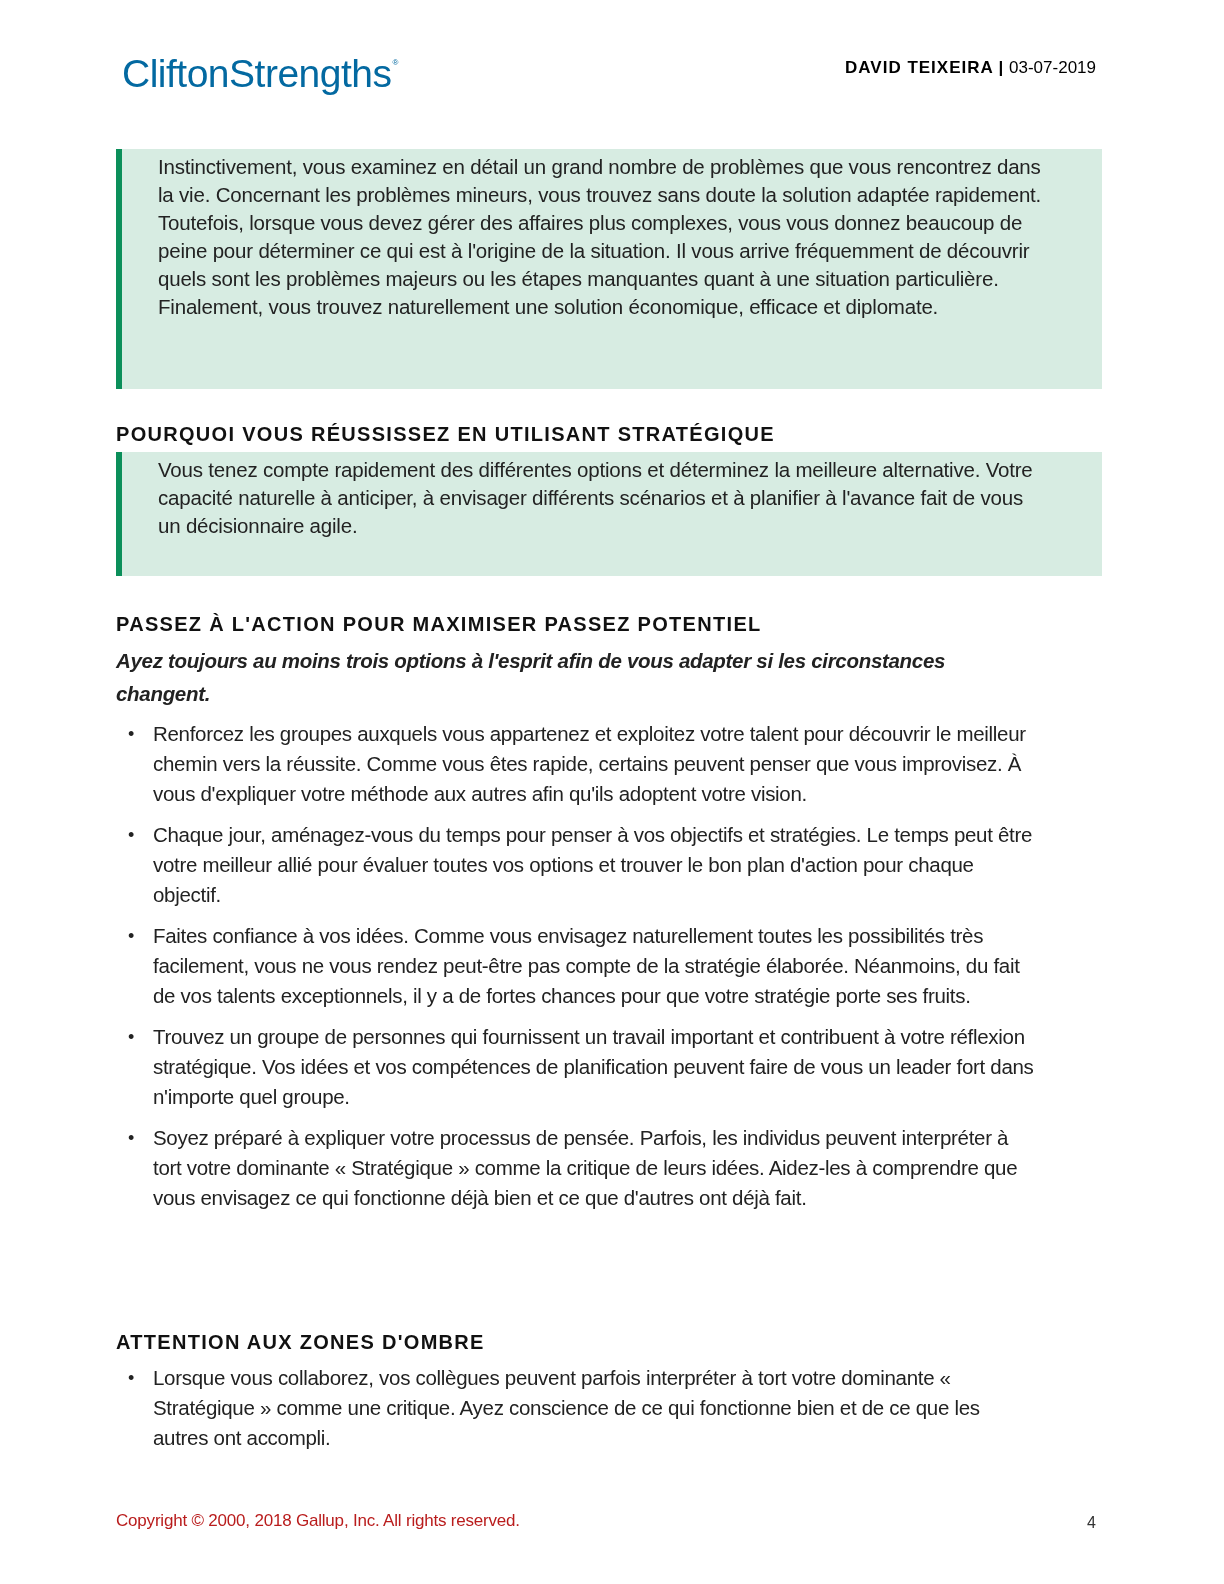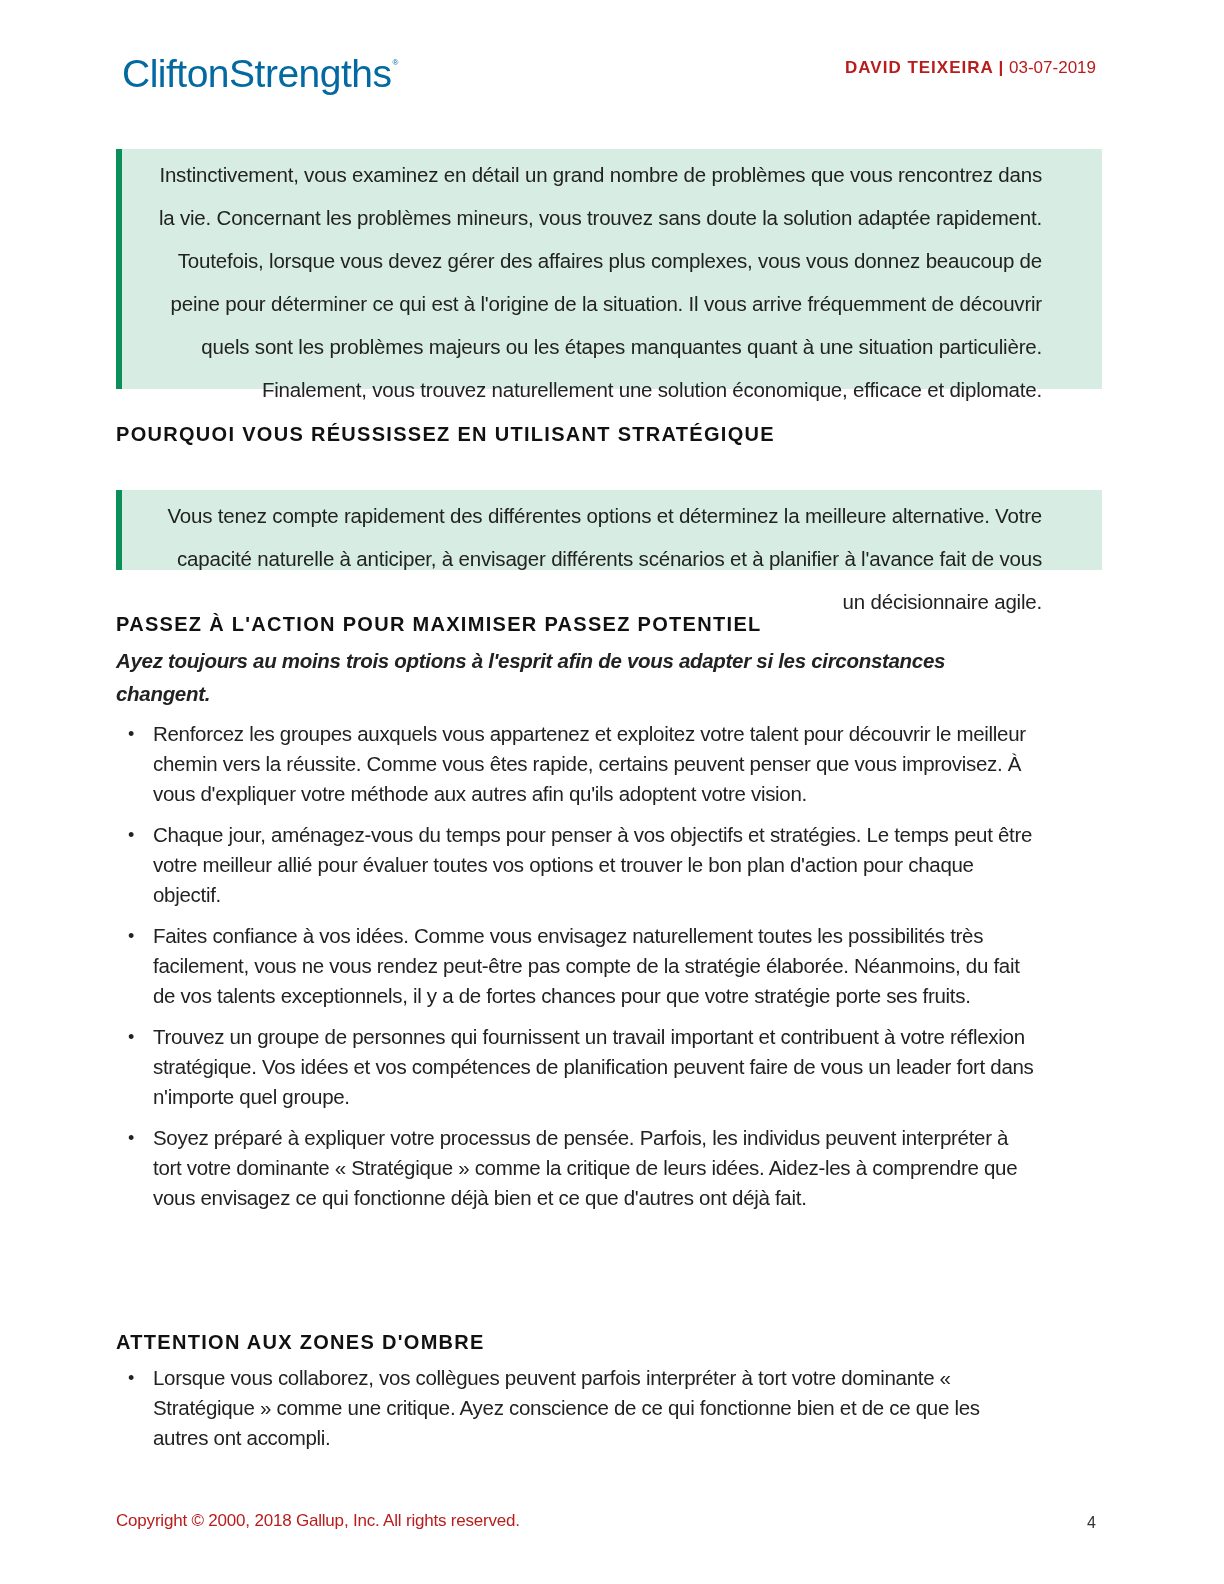--- a/index.html
+++ b/index.html
@@ -7,31 +7,31 @@
     width: 1224px; height: 1584px; position: relative; overflow: hidden;
     font-family: "Liberation Sans", sans-serif; color: #222;
   }
   .logo {
     position: absolute; left: 122px; top: 52px;
     font-size: 39px; color: #0369a1; letter-spacing: -0.5px; font-weight: 400;
     font-family: "Liberation Sans", sans-serif;
   }
   .logo sup { font-size: 8px; position: relative; top: -22px; margin-left: 1px; vertical-align: baseline; }
   .header-meta {
-    position: absolute; right: 128px; top: 58px; font-size: 17px; color: #b91c1c;
+    position: absolute; right: 128px; top: 58px; font-size: 17px; color: #000000;
   }
   .header-meta .name { font-weight: 700; letter-spacing: 1px; }
   .callout {
     position: absolute; left: 116px; width: 986px;
     background: #d7ece2; border-left: 6px solid #0b8f5a;
     box-sizing: border-box; padding: 4px 60px 0 36px;
-    font-size: 20.5px; line-height: 43px; color: #222; letter-spacing: -0.2px; text-align: right;
+    font-size: 20.5px; line-height: 28px; color: #222; letter-spacing: -0.2px;
   }
   #callout1 { top: 149px; height: 240px; }
-  #callout2 { top: 490px; height: 80px; }
+  #callout2 { top: 452px; height: 124px; }
   .heading {
     position: absolute; left: 116px; font-size: 20px; font-weight: 700;
     letter-spacing: 1.3px; color: #111;
   }
   #h1 { top: 423px; }
   #h2 { top: 613px; }
   #h3 { top: 1331px; }
   .intro {
     position: absolute; left: 116px; top: 645px; width: 900px;
     font-style: italic; font-size: 20.5px; line-height: 32.5px; color: #222; letter-spacing: -0.3px; font-weight: bold;

